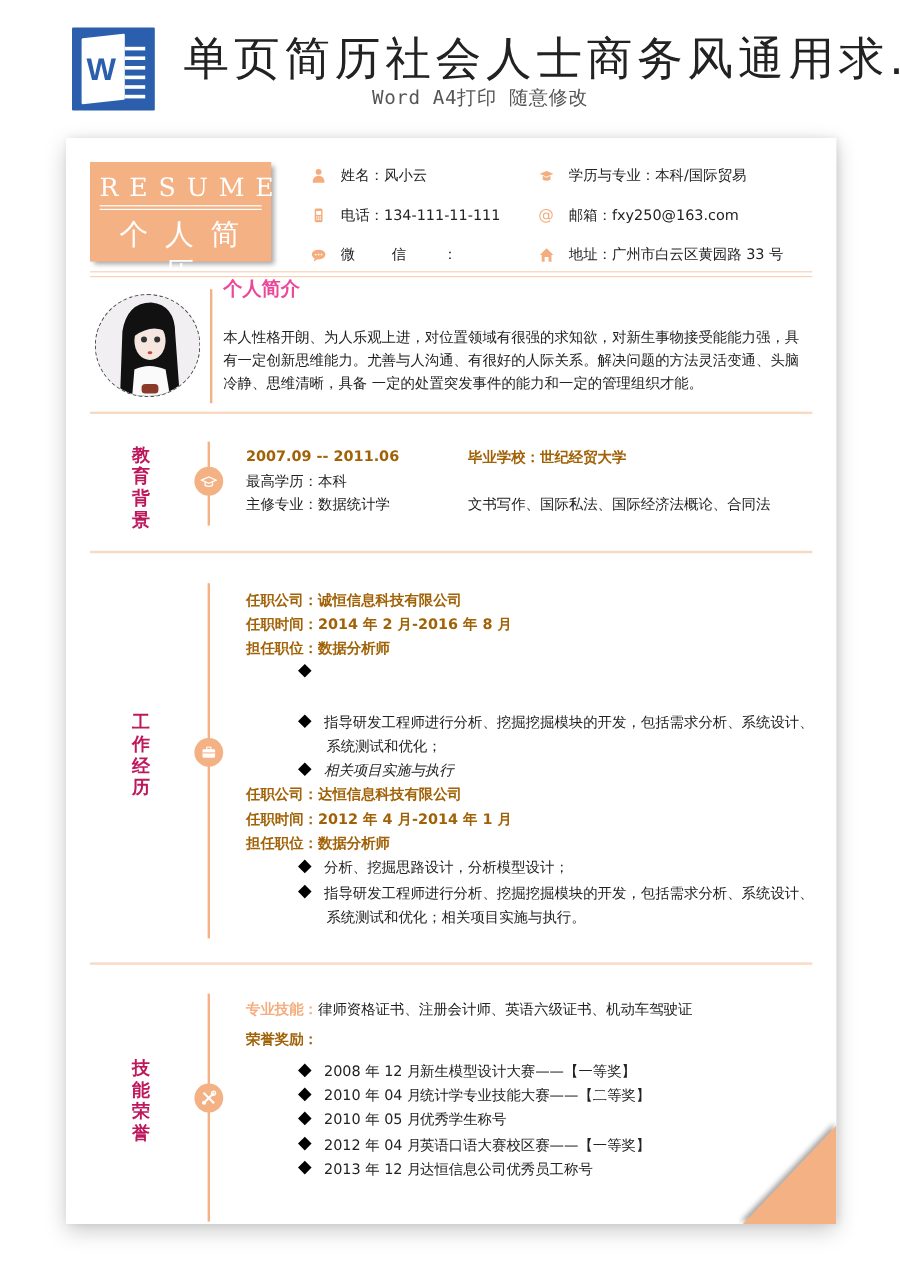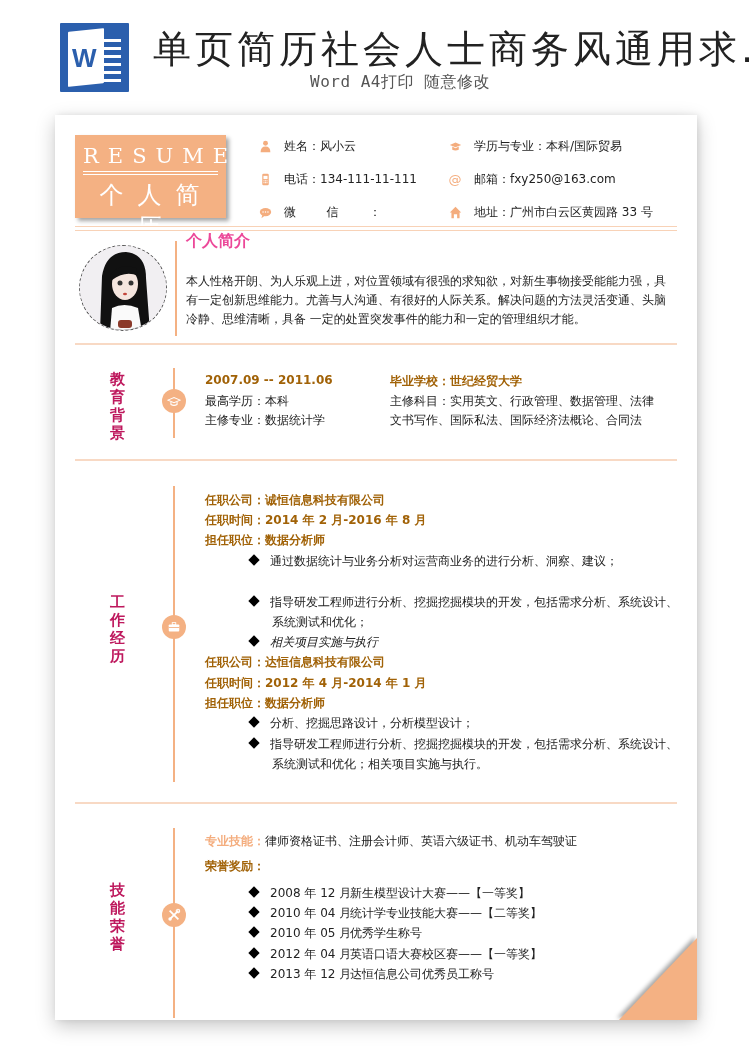--- a/index.html
+++ b/index.html
@@ -198,41 +198,40 @@
   <div class="node" style="top:274px;">
     <svg viewBox="0 0 16 16">
         <path d="M1 7 L8 4 L15 7 L8 10 Z" fill="none" stroke="#fff" stroke-width="1.2"></path>
         <path d="M4.5 9 L4.5 12 Q8 14 11.5 12 L11.5 9" fill="none" stroke="#fff" stroke-width="1.2"></path>
       </svg>
   </div>
   <div class="t o" style="left:150px; top:258px;">2007.09 -- 2011.06</div>
   <div class="t" style="left:150px; top:278px;">最高学历：本科</div>
   <div class="t" style="left:150px; top:297px;">主修专业：数据统计学</div>
   <div class="t o" style="left:335px; top:258px;">毕业学校：世纪经贸大学</div>
-  <div class="t" style="left:335px; top:278px;">主修科目：实用英文、行政管理、数据管理、法律</div>
   <div class="t" style="left:335px; top:297px;">文书写作、国际私法、国际经济法概论、合同法</div>
 
   <div class="hr" style="top:344px;"></div>
 
   <div class="sec-title" style="top:478px;">
     <span>工作经历</span>
   </div>
   <div class="vbar" style="left:118px; top:371px; height:296px;"></div>
   <div class="node" style="top:500px;">
     <svg viewBox="0 0 16 16">
         <rect x="2" y="5" width="12" height="8" rx="1" fill="#fff"></rect>
         <rect x="6" y="3" width="4" height="2.5" fill="none" stroke="#fff" stroke-width="1"></rect>
         <rect x="2" y="8" width="12" height="1" fill="#f4b183"></rect>
       </svg>
   </div>
 
   <div class="t o" style="left:150px; top:377px;">任职公司：诚恒信息科技有限公司</div>
   <div class="t o" style="left:150px; top:397px;">任职时间：2014 年 2 月-2016 年 8 月</div>
   <div class="t o" style="left:150px; top:417px;">担任职位：数据分析师</div>
-  <div class="bul" style="left:195px; top:438px;"><span class="d"></span><span>通过数据统计与业务分析对运营商业务的进行分析、洞察、建议；</span></div>
+  <div class="bul" style="left:195px; top:438px;"><span class="d"></span></div>
   <div class="bul" style="left:195px; top:479px;"><span class="d"></span><span>指导研发工程师进行分析、挖掘挖掘模块的开发，包括需求分析、系统设计、</span></div>
   <div class="t" style="left:217px; top:499px;">系统测试和优化；</div>
   <div class="bul" style="left:195px; top:519px;font-style:italic;"><span class="d"></span><span>相关项目实施与执行</span></div>
 
   <div class="t o" style="left:150px; top:539px;">任职公司：达恒信息科技有限公司</div>
   <div class="t o" style="left:150px; top:560px;">任职时间：2012 年 4 月-2014 年 1 月</div>
   <div class="t o" style="left:150px; top:580px;">担任职位：数据分析师</div>
   <div class="bul" style="left:195px; top:600px;"><span class="d"></span><span>分析、挖掘思路设计，分析模型设计；</span></div>
   <div class="bul" style="left:195px; top:621px;"><span class="d"></span><span>指导研发工程师进行分析、挖掘挖掘模块的开发，包括需求分析、系统设计、</span></div>
   <div class="t" style="left:217px; top:641px;">系统测试和优化；相关项目实施与执行。</div>

